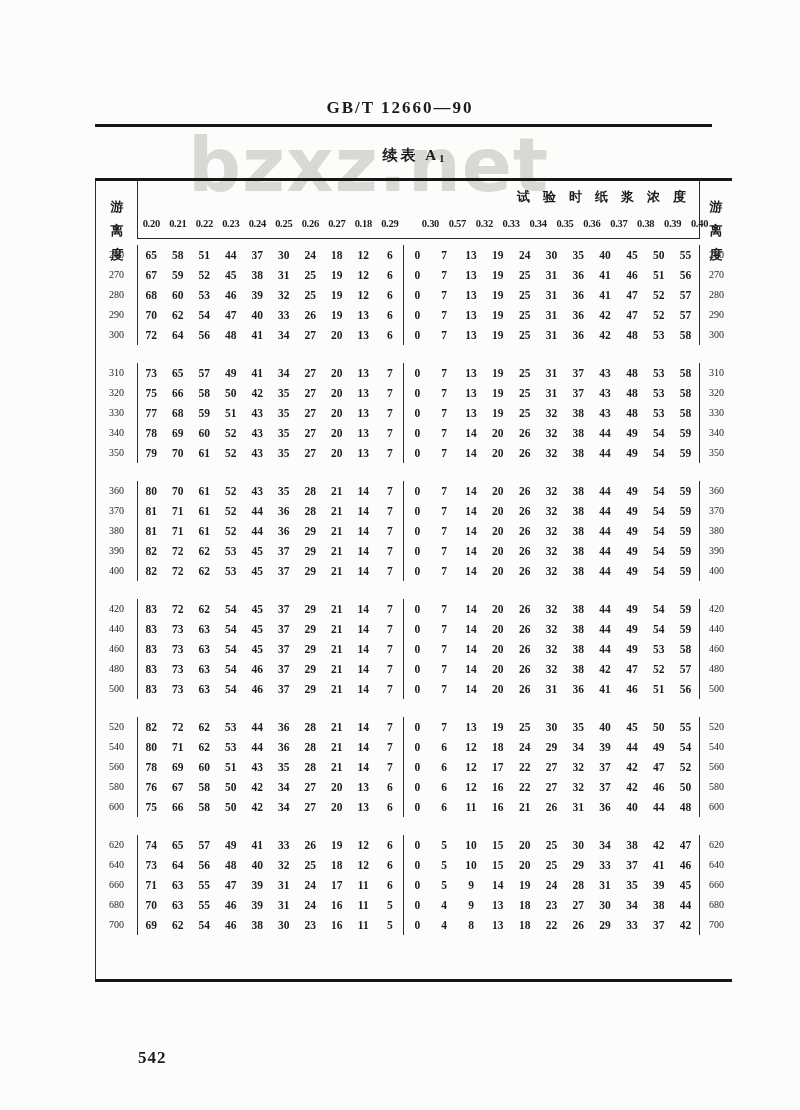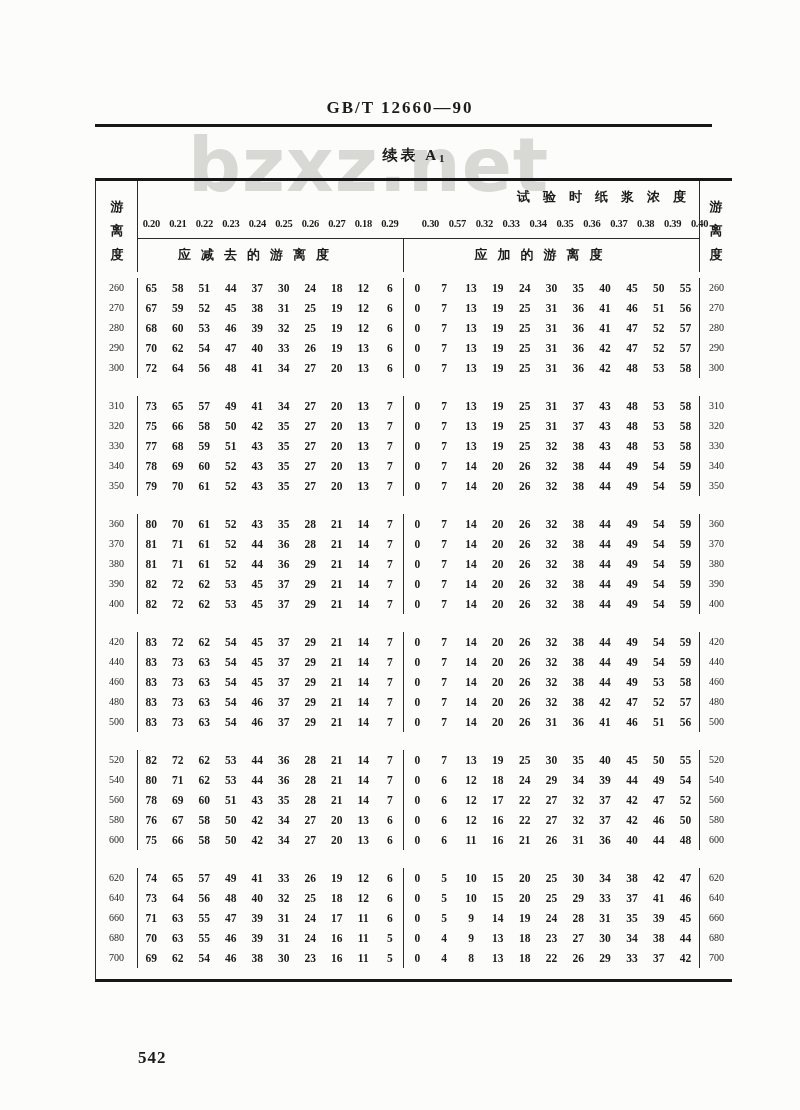--- a/index.html
+++ b/index.html
@@ -138,26 +138,20 @@
               <div class="ccell">0.37</div>
               <div class="ccell">0.38</div>
               <div class="ccell">0.39</div>
               <div class="ccell">0.40</div>
             </div>
         </div>
       </div>
       <div class="sideR"></div>
     </div>
 
-    <div class="hrowB">
-      <div class="sideL"></div>
-      <div class="ghdr gl">应减去的游离度</div>
-      <div class="ghdr gr"><span class="in">应加的游离度</span></div>
-      <div class="sideR"></div>
-    </div>
 
     <div id="tbody">
         <div class="tgroup">
           <div class="drow">
             <div class="flab fl">260</div>
             <div class="half hl">
               <div class="dcell">65</div>
               <div class="dcell">58</div>
               <div class="dcell">51</div>
               <div class="dcell">44</div>

